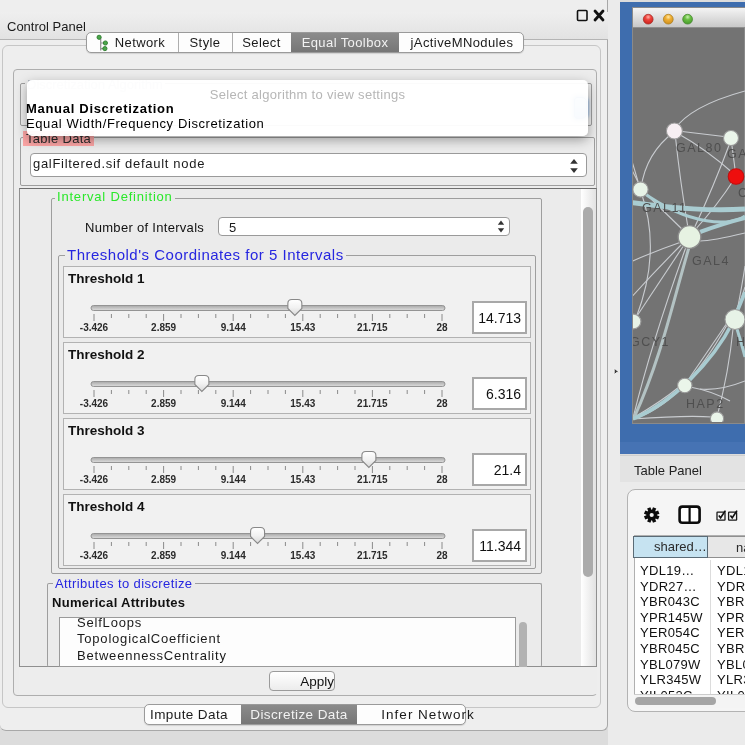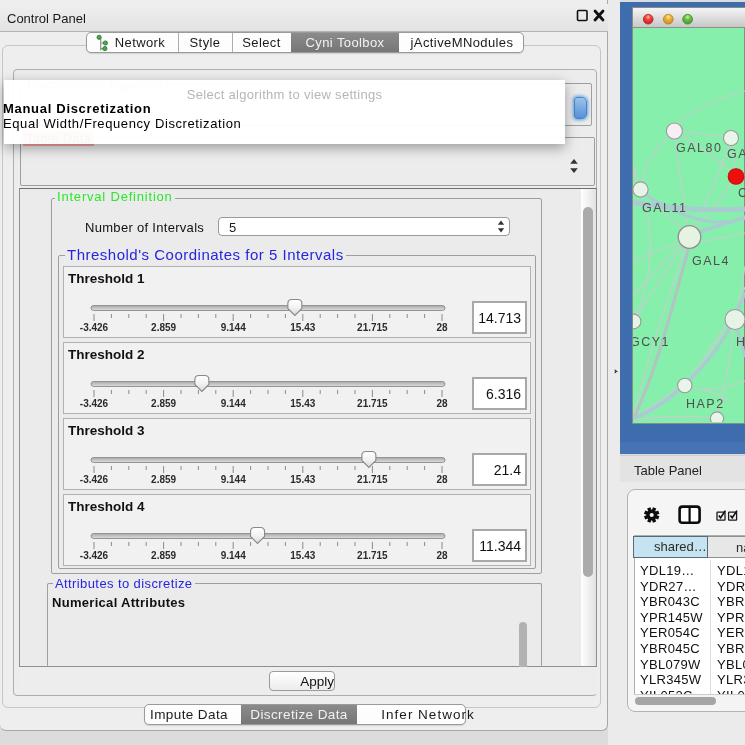--- a/index.html
+++ b/index.html
@@ -2,21 +2,21 @@
 <html><head>
 <meta charset="utf-8">
 <style>
 html,body{margin:0;padding:0;}
 *{box-sizing:border-box;}
 body{font-family:"Liberation Sans",sans-serif;width:745px;height:745px;overflow:hidden;background:#dcdcdc;}
 #app{position:relative;width:745px;height:745px;background:#dcdcdc;}
 .abs{position:absolute;}
 
 #cpwin{left:0;top:0;width:608px;height:731px;background:#eeeeee;border-right:1px solid #a8a8a8;border-bottom:1px solid #a8a8a8;border-radius:0 0 6px 6px;}
-#cptitle{left:0;top:4px;width:608px;height:28px;background:linear-gradient(#efefef,#e2e2e2);border-bottom:1px solid #b4b4b4;}
+#cptitle{left:0;top:12px;width:608px;height:28px;background:linear-gradient(#efefef,#e2e2e2);border-bottom:1px solid #b4b4b4;}
 #cptitle .t{position:absolute;left:8px;top:7px;font-size:13px;color:#1a1a1a;}
 
 .seg{background:#fdfdfd;border:1px solid #9a9a9a;border-radius:5px;box-shadow:0 1px 1px rgba(0,0,0,0.12);}
 .seg .it{position:absolute;top:0;height:100%;font-size:13px;color:#1a1a1a;text-align:center;line-height:20px;letter-spacing:0.4px;}
 .seg .sel{background:linear-gradient(#8b8b8b,#767676);color:#f2f2f2;}
 .seg .sep{position:absolute;top:0;width:1px;height:100%;background:#aeaeae;}
 #contentpanel{left:2px;top:45px;width:599px;height:663px;background:#eeeeee;border:1px solid #c6c6c6;border-radius:6px;}
 #bigpanel{left:13px;top:69px;width:584px;height:627px;background:#ececec;border:1px solid #aeaeae;border-radius:4px;}
 
 .group{position:absolute;border:1px solid #9e9e9e;border-radius:2px;}
@@ -28,24 +28,24 @@
 
 .tpanel{position:absolute;left:44px;width:468px;height:72px;background:#f1f1f1;border:1px solid #b2b2b2;}
 .tpanel .tt{position:absolute;left:4px;top:4px;font-size:13.5px;font-weight:bold;color:#111;}
 .tfield{position:absolute;left:408px;top:34px;width:55px;height:33px;background:#fff;border:2px solid #a8a8a8;font-size:14px;color:#111;text-align:right;padding:7px 4px 0 0;}
 
 #attrlist{position:absolute;background:#fdfdfd;border:1px solid #9a9a9a;font-size:13px;color:#1a1a1a;letter-spacing:0.8px;}
 
 #applybar{left:19px;top:667px;width:578px;height:27px;background:#ededed;}
 .btn{position:absolute;background:linear-gradient(#ffffff,#ececec);border:1px solid #9b9b9b;border-radius:4px;font-size:13.5px;color:#111;text-align:right;}
 
-#popup{left:4px;top:80px;width:561px;height:64px;background:rgba(255,255,255,0.955);border-radius:0;box-shadow:0 4px 12px rgba(0,0,0,0.35);}
+#popup{left:27px;top:80px;width:561px;height:56px;background:rgba(255,255,255,0.955);border-radius:5px;box-shadow:0 4px 12px rgba(0,0,0,0.35);}
 
 #bluepanel{left:620px;top:2px;width:125px;height:452px;background:#3e6dae;}
-#netwin{left:632px;top:7px;width:113px;height:417px;border:1px solid #8a8a8a;background:#86efac;}
+#netwin{left:632px;top:7px;width:113px;height:417px;border:1px solid #8a8a8a;background:#737373;}
 #nettitle{left:0;top:0;width:112px;height:20px;background:linear-gradient(#f4f4f4,#c8c8c8);border-bottom:1px solid #8e8e8e;}
 #tpbar{left:620px;top:455px;width:125px;height:27px;background:#e3e3e3;border-top:1px solid #cfcfcf;}
 #tpbar .t{position:absolute;left:14px;top:7px;font-size:13px;color:#222;}
 #tbbg{left:620px;top:482px;width:125px;height:263px;background:#ebebeb;}
 #tablewin{left:627px;top:489px;width:126px;height:223px;background:#f5f5f5;border:1px solid #b3b3b3;border-radius:8px;}
 </style>
 </head>
 <body>
 <div id="app">
 
@@ -62,36 +62,39 @@
 
   <div id="contentpanel" class="abs"></div>
   <div id="bigpanel" class="abs"></div>
 
   <div class="seg abs" style="left:86px;top:32px;width:438px;height:21px">
     <div class="it" style="left:0;width:91px;border-radius:5px 0 0 5px;padding-left:15px">Network</div>
     <div class="sep" style="left:91px"></div>
     <div class="it" style="left:91px;width:54px">Style</div>
     <div class="sep" style="left:145px"></div>
     <div class="it" style="left:145px;width:59px">Select</div>
-    <div class="it sel" style="left:204px;width:108px">Cyni Toolbox</div>
+    <div class="it sel" style="left:204px;width:108px">Equal Toolbox</div>
     <div class="it" style="left:312px;width:126px;border-radius:0 5px 5px 0">jActiveMNodules</div>
   </div>
   <svg class="abs" style="left:95px;top:34px" width="14" height="18" viewBox="0 0 14 18">
     <path d="M5.7,4.5 L5.7,16.5 M5.7,9 L10,9 M5.7,14.6 L9.5,14.6" stroke="#8f8f8f" stroke-width="1.2" fill="none"></path>
     <circle cx="4.1" cy="3.3" r="2.1" fill="#4aa74a" stroke="#2d7a2d" stroke-width="0.9"></circle>
     <circle cx="10.4" cy="9" r="2.1" fill="#4aa74a" stroke="#2d7a2d" stroke-width="0.9"></circle>
     <circle cx="9.9" cy="14.6" r="2.1" fill="#4aa74a" stroke="#2d7a2d" stroke-width="0.9"></circle>
   </svg>
 
   <div class="group abs" style="left:20px;top:83px;width:572px;height:43px"></div>
   <div class="abs" style="left:25px;top:77px;font-size:13px;color:#b2b8c0;background:#ececec;padding:0 2px">Discretization Algorithm</div>
   <div class="abs" style="left:574px;top:97px;width:13px;height:22px;background:linear-gradient(#9cc4ec,#5591d8);border:1px solid #4a82c4;border-radius:3px 5px 5px 3px;box-shadow:0 0 3px 1.5px rgba(90,150,220,0.75)"></div>
 
   <div class="group abs" style="left:20px;top:137px;width:575px;height:49px"></div>
   <div class="abs" style="left:23px;top:131px;font-size:13px;color:#2b2b2b;background:#fca5a5;padding:0 3px;letter-spacing:0.3px">Table Data</div>
+  <div class="combo abs" style="left:30px;top:153px;width:557px;height:24px">
+      <span class="tx" style="left:2px;top:2px;letter-spacing:0.7px">galFiltered.sif default node</span>
+    </div>
   <svg class="abs" style="left:569px;top:158px" width="10" height="16" viewBox="0 0 10 16">
     <path d="M5,1 L8.8,5.8 L1.2,5.8 Z" fill="#333"></path>
       <path d="M5,15 L8.8,10.2 L1.2,10.2 Z" fill="#333"></path>
   </svg>
 
   <div id="viewport" class="abs"></div>
 
   <div class="abs" style="left:581px;top:189px;width:15px;height:477px;background:linear-gradient(90deg,#ffffff,#e2e2e2)"></div>
   <div class="abs" style="left:583px;top:207px;width:10px;height:370px;background:#ababab;border-radius:5px"></div>
 
@@ -213,20 +216,23 @@
           <text x="378.0" y="64" font-family="Liberation Sans" font-size="10" font-weight="bold" fill="#2b2b2b" text-anchor="middle">28</text>
           <path d="M186.55,36.5 Q186.55,32.5 190.55,32.5 L196.55,32.5 Q200.55,32.5 200.55,36.5 L200.55,41.5 L193.55,48.5 L186.55,41.5 Z" fill="url(#th3)" stroke="#888" stroke-width="1.1"></path>
         </svg>
   <div class="tfield">11.344</div>
 </div>
 </div>
 
   <div class="group abs" style="left:47px;top:583px;width:495px;height:84px;border-bottom:none"></div>
   <div class="abs" style="left:53px;top:576px;font-size:13px;color:#2626e0;background:#ebebeb;padding:0 2px;letter-spacing:0.4px">Attributes to discretize</div>
   <div class="abs" style="left:52px;top:595px;font-size:13px;font-weight:bold;color:#111;letter-spacing:0.3px">Numerical Attributes</div>
+  <div id="attrlist" class="abs" style="left:59px;top:617px;width:457px;height:50px">
+    <div style="padding:0 0 0 17px;line-height:16.35px;margin-top:-3px">SelfLoops<br>TopologicalCoefficient<br>BetweennessCentrality</div>
+  </div>
   <div class="abs" style="left:519px;top:622px;width:8px;height:45px;background:#b2b2b2;border-radius:4px 4px 0 0"></div>
 
   <div id="applybar" class="abs"></div>
   <div class="btn abs" style="left:269px;top:671px;width:66px;height:20px;line-height:19px">Apply</div>
 
   <div class="seg abs" style="left:144px;top:704px;width:322px;height:21px;font-size:13.5px">
     <div class="it" style="left:0;width:88px;border-radius:5px 0 0 5px;font-size:13.5px;letter-spacing:0.4px">Impute Data</div>
     <div class="it sel" style="left:96px;width:116px;font-size:13.5px;letter-spacing:0.4px">Discretize Data</div>
     <div class="it" style="left:228px;width:110px;border-radius:0 5px 5px 0;font-size:13.5px;letter-spacing:1px">Infer Network</div>
   </div>

